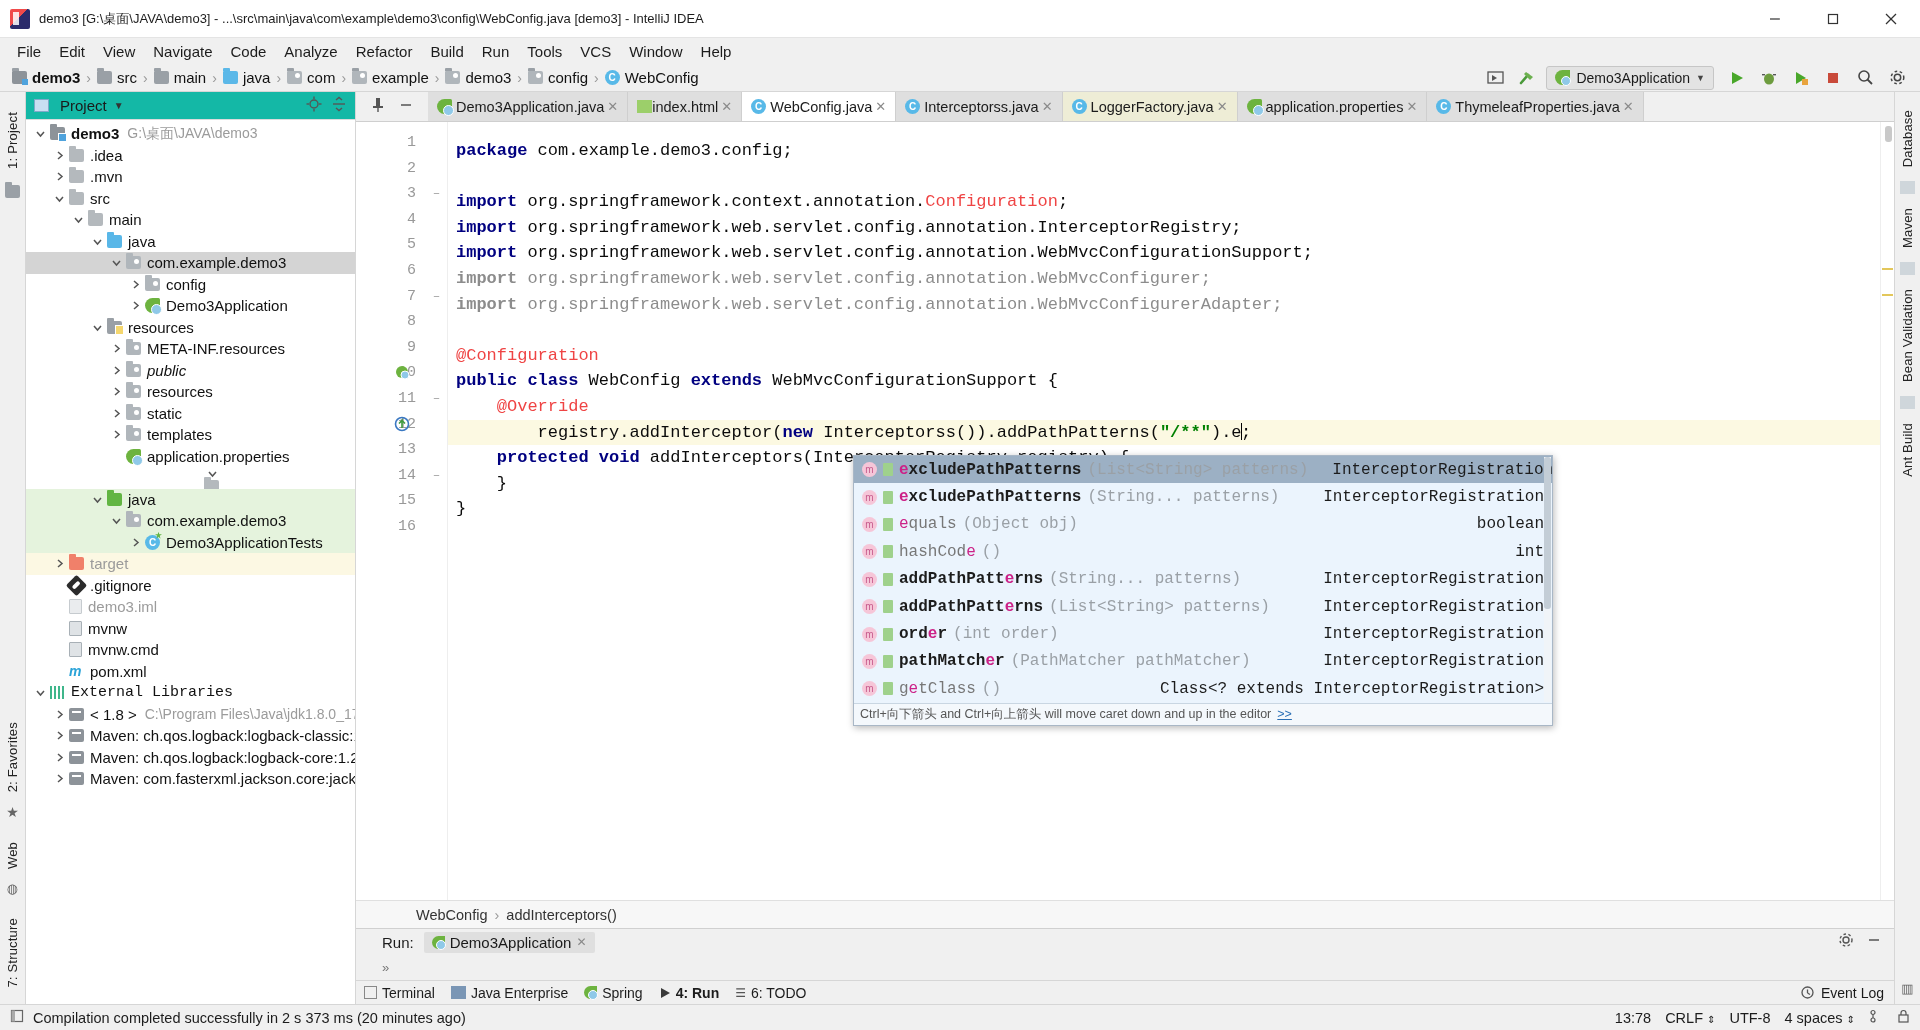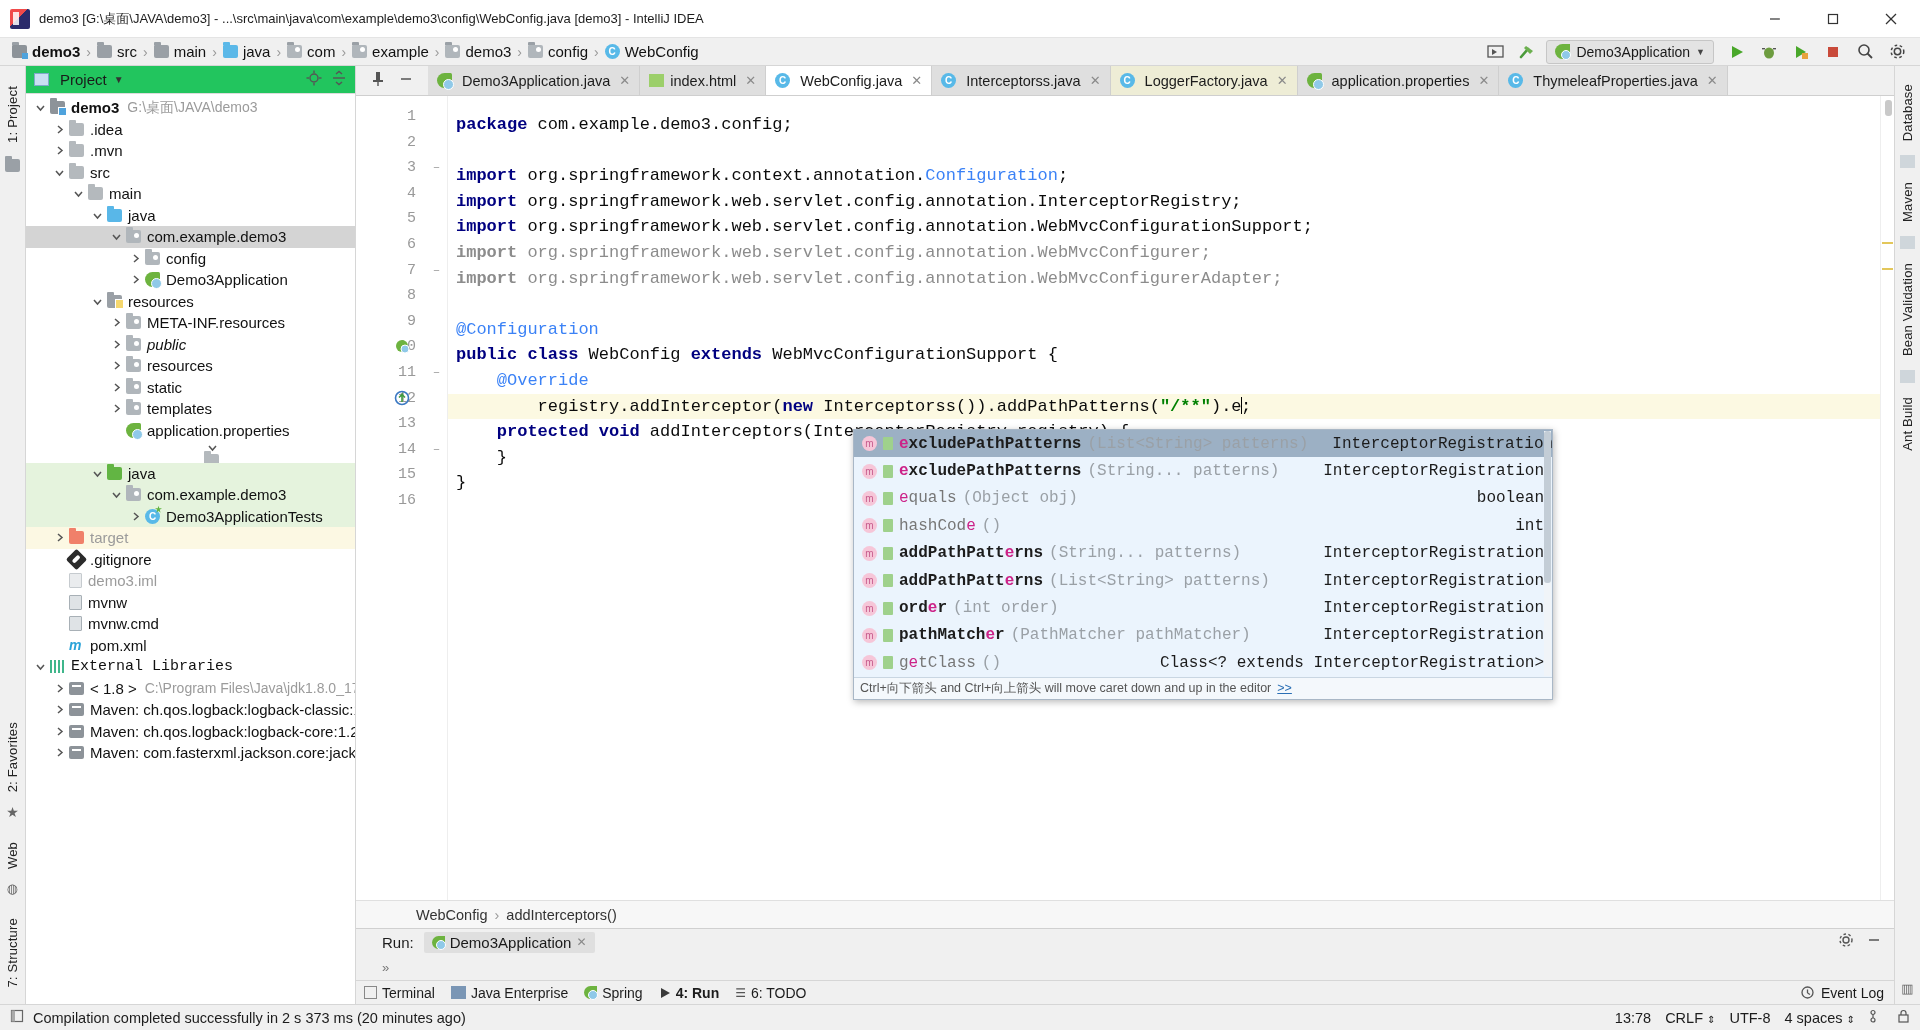--- a/index.html
+++ b/index.html
@@ -81,21 +81,21 @@
   .rail-bot { margin-top:auto; padding-bottom:8px; display:flex; flex-direction:column; align-items:center; }
 
   
   .rrail {
     width:26px; background:#f0f0f0; border-left:1px solid #d6d6d6; flex:none;
     display:flex; flex-direction:column; align-items:center; padding-top:10px;
   }
 
   
   .projpanel { width:330px; background:#fff; flex:none; display:flex; flex-direction:column; border-right:1px solid #d6d6d6; }
-  .projhdr { height:28px; display:flex; align-items:center; padding:0 8px; background:#22c55e; border-bottom:1px solid #dcdcdc; flex:none; }
+  .projhdr { height:28px; display:flex; align-items:center; padding:0 8px; background:#14b8a6; border-bottom:1px solid #dcdcdc; flex:none; }
   .projhdr .ptitle { font-size:15px; margin-left:7px; }
   .projhdr .caret { margin-left:7px; font-size:10px; color:#333; }
   .projhdr-right { margin-left:auto; display:flex; gap:9px; align-items:center; }
   .tree { flex:1; overflow:hidden; padding-top:3px; position:relative; background:#fff; }
   .trow { height:21.5px; display:flex; align-items:center; white-space:nowrap; font-size:15px; color:#111; position:relative; }
   .trow.sel { background:#d4d4d4; }
   .trow.greenbg { background:#e5f3dd; }
   .trow.yellowbg { background:#fcf8e3; }
   .arrow { width:13px; height:13px; flex:none; margin-right:3px; display:flex; align-items:center; justify-content:center; }
   .arrow.none { visibility:hidden; }
@@ -135,39 +135,39 @@
   .i-lib{width:15px;height:13px;flex:none;margin-right:4px;
         background:repeating-linear-gradient(90deg,#3fb68b 0 2px,#fff 2px 4px);}
   .i-jar{width:15px;height:13px;flex:none;margin-right:4px;background:#8d9399;border-radius:2px;position:relative;}
   .i-jar::after{content:"";position:absolute;left:3px;top:3px;width:9px;height:2px;background:#fff;}
 
   
   .editorcol { flex:1; display:flex; flex-direction:column; min-width:0; background:#fff; }
   .tabsrow { height:30px; display:flex; align-items:stretch; background:#f0f0f0; flex:none; border-bottom:1px solid #cfcfcf; }
   .tabs-lead { width:72px; display:flex; align-items:center; justify-content:center; gap:14px; flex:none; }
   .tab {
-    display:flex; align-items:center; padding:0 9px; gap:6px; font-size:14.5px;
+    display:flex; align-items:center; padding:0 9px; gap:0; font-size:14.5px;
     border-right:1px solid #cfcfcf; background:#dfdfdf; color:#1c1c1c; white-space:nowrap; cursor:default;
   }
   .tab.active { background:#ffffff; }
   .tab.tinted { background:#eeedd6; }
   .tab .x { color:#8a8a8a; font-size:13px; margin-left:3px; }
   .tabs-fill { flex:1; background:#f0f0f0; border-bottom:0; }
 
   .editorwrap { flex:1; display:flex; position:relative; min-height:0; overflow:hidden; }
   .gutter { width:70px; background:#fff; flex:none; position:relative; padding-top:8px; }
   .lnum { height:25.6px; line-height:25.6px; text-align:right; padding-right:10px; color:#999; font-size:15px;
           font-family:"Liberation Mono",monospace; }
   .foldcol { width:22px; background:#fff; flex:none; padding-top:8px; position:relative; border-right:1px solid #eee; }
   .code { flex:1; padding-top:8px; position:relative; overflow:hidden;
           font-family:"Liberation Mono", monospace; font-size:17px;margin-top:8px; }
   .cline { height:25.6px; line-height:25.6px; white-space:pre; padding-left:8px; color:#0b0b0b; }
   .cline.hl { background:#fcf9e2; }
   .kw { color:#000080; font-weight:bold; }
-  .anno { color:#3b82f6; }
+  .anno { color:#ef4444; }
   .str { color:#008000; font-weight:bold; }
   .grey { color:#8c8c8c; }
   .plain { color:#0b0b0b; }
   .caret-bar { display:inline-block; width:1.5px; height:17px; background:#000; vertical-align:-3px; margin:0 -1px; }
 
   
   .markerbar { width:14px; background:#fff; flex:none; border-left:1px solid #eee; position:relative; }
   .mk { position:absolute; right:1px; width:11px; height:2px; }
 
   .scrollthumb { position:absolute; right:2px; top:6px; width:7px; height:14px; background:#c9c9c9; border-radius:3px; }
@@ -247,20 +247,35 @@
       </div>
       <div class="win-btn close">
         <svg width="12" height="12">
             <line x1="1" y1="1" x2="11" y2="11" stroke="#333" stroke-width="1.2"></line>
             <line x1="11" y1="1" x2="1" y2="11" stroke="#333" stroke-width="1.2"></line>
           </svg>
       </div>
     </div>
   </div>
 
+  <div class="menubar">
+    <div class="menu-item">File</div>
+    <div class="menu-item">Edit</div>
+    <div class="menu-item">View</div>
+    <div class="menu-item">Navigate</div>
+    <div class="menu-item">Code</div>
+    <div class="menu-item">Analyze</div>
+    <div class="menu-item">Refactor</div>
+    <div class="menu-item">Build</div>
+    <div class="menu-item">Run</div>
+    <div class="menu-item">Tools</div>
+    <div class="menu-item">VCS</div>
+    <div class="menu-item">Window</div>
+    <div class="menu-item">Help</div>
+  </div>
 
   <div class="navbar">
     <div class="crumb bold">
       <span class="ic ic-folder proj"></span>
       <span>demo3</span>
     </div>
     <span class="crumb-sep">›</span>
     <div class="crumb">
       <span class="ic ic-folder"></span>
       <span>src</span>

